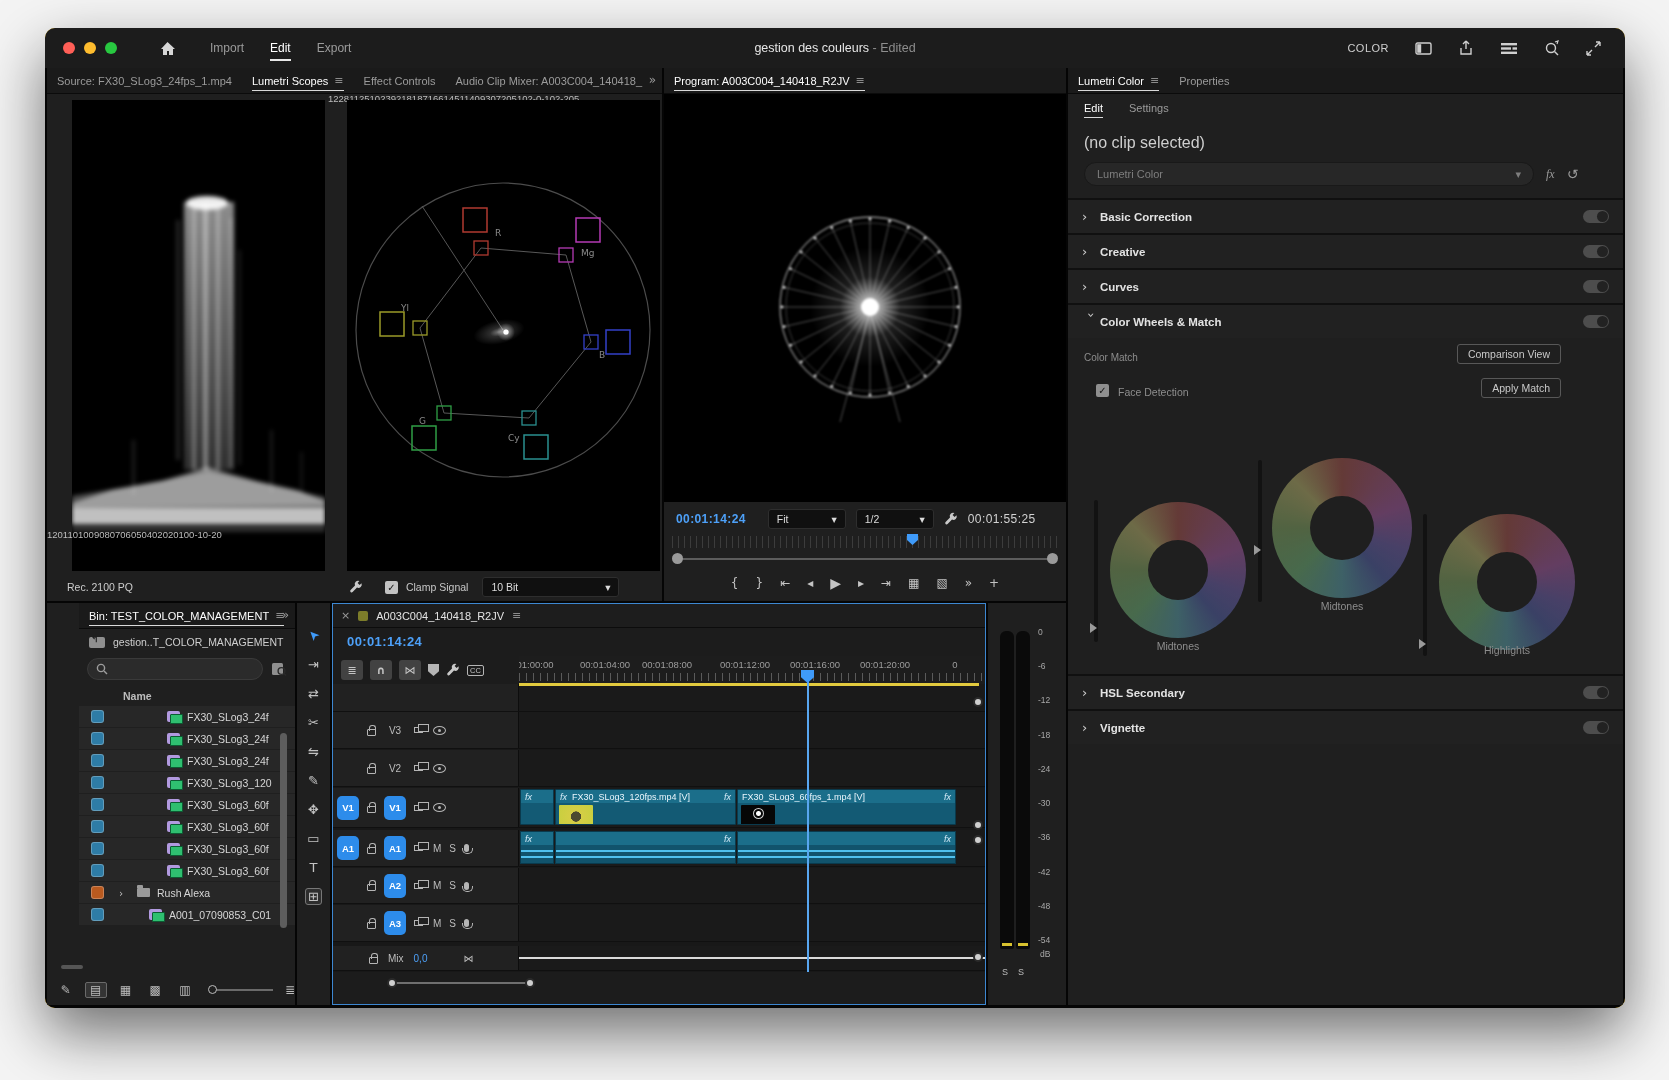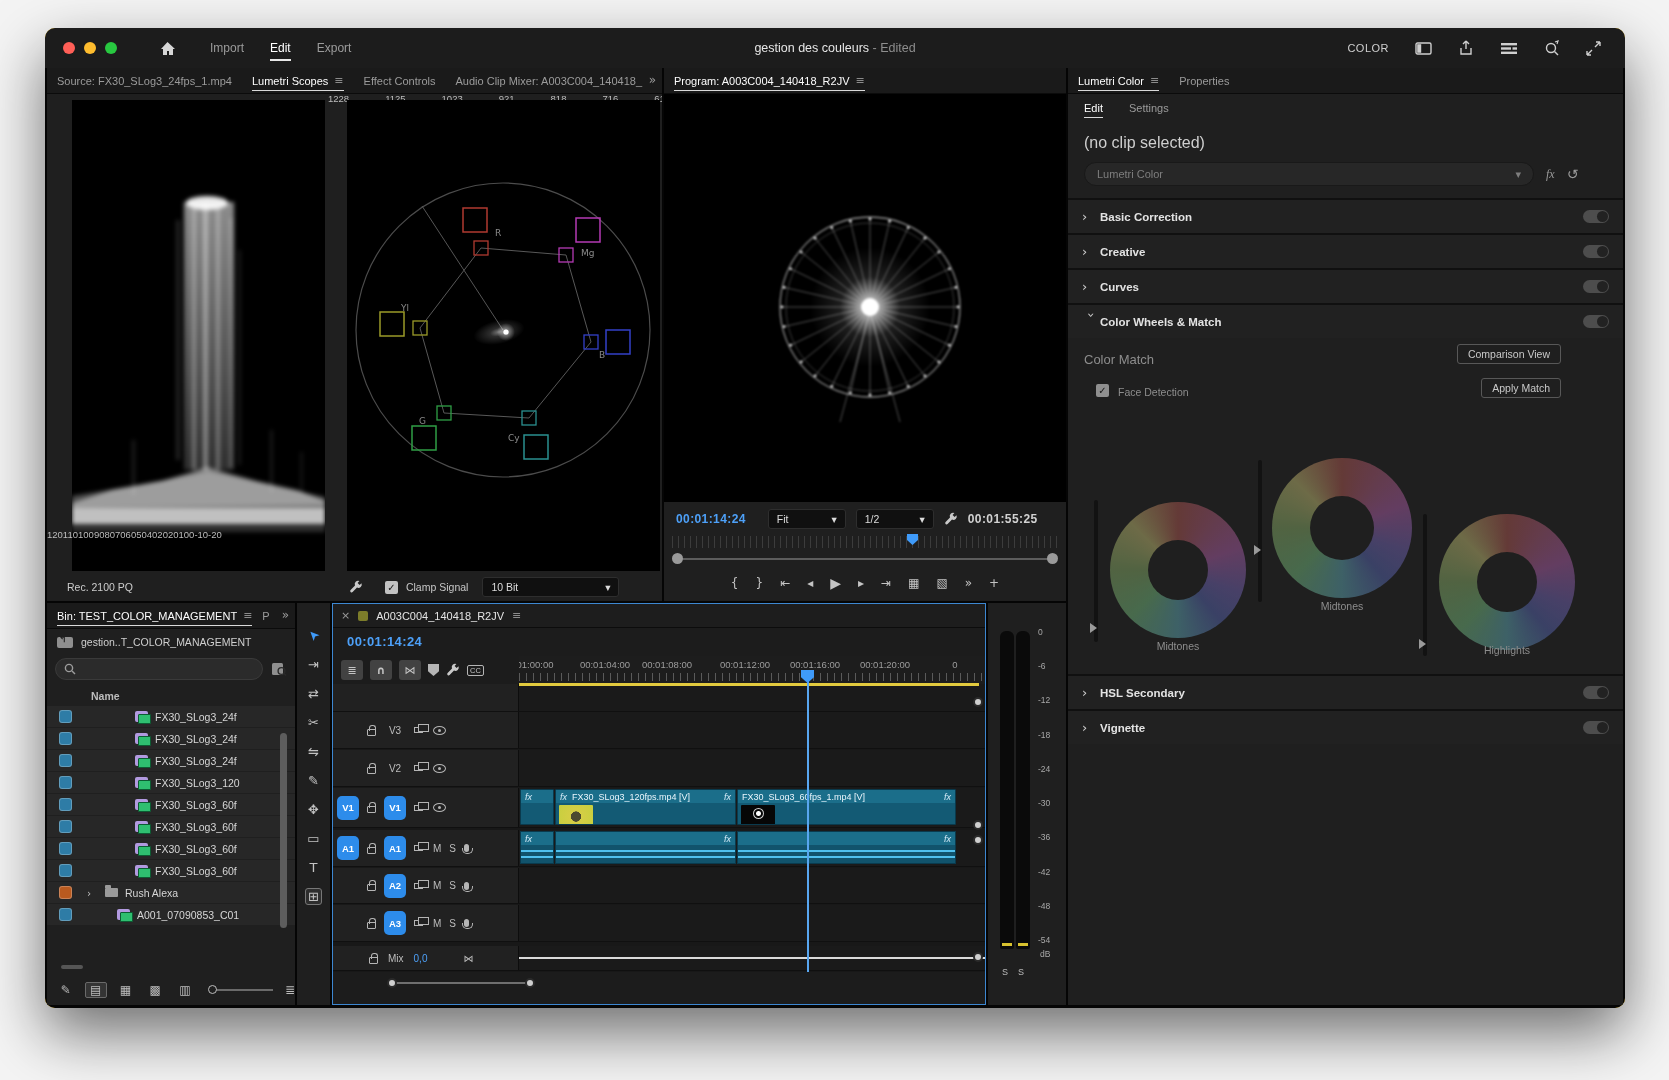--- a/index.html
+++ b/index.html
@@ -21,21 +21,21 @@
   .tb-title{position:absolute;left:50%;transform:translateX(-50%);white-space:nowrap;color:#e6e6e6;font-size:12.5px;}
   .tb-title .suffix{color:#8e8e8e;}
   .tb-right{position:absolute;right:24px;display:flex;align-items:center;gap:26px;color:#cfcfcf;}
   .tb-right svg{display:block;}
   
   .main{position:absolute;left:0;top:40px;right:0;bottom:0;background:#050505;}
   .panel{position:absolute;background:#1f1f1f;overflow:hidden;}
   #scopes{left:2px;top:0;width:615px;height:533px;}
   #program{left:619px;top:0;width:402px;height:533px;}
   #lumetri{left:1023px;top:0;width:555px;height:937px;}
-  #bin{left:2px;top:535px;width:248px;height:402px;}
+  #bin{left:2px;top:535px;width:248px;height:402px;padding-left:32px;}
   #tools{left:252px;top:535px;width:33px;height:402px;}
   #timeline{left:287px;top:535px;width:654px;height:402px;border:1px solid #3d87d1;background:#1c1c1c;}
   #meter{left:943px;top:535px;width:78px;height:402px;}
   .tabbar{display:flex;align-items:center;height:26px;background:#1a1a1a;border-bottom:1px solid #0b0b0b;
     padding:0 10px;gap:20px;font-size:11px;color:#9b9b9b;white-space:nowrap;overflow:hidden;}
   .ptab{position:relative;display:flex;align-items:center;gap:6px;height:100%;cursor:default;}
   .ptab.active{color:#fdfdfd;}
   .ptab.active:after{content:"";position:absolute;left:0;right:0;bottom:2px;height:1.5px;background:#d9d9d9;}
   .pmenu{color:#8b8b8b;font-size:11px;}
   .overflow-gl{position:absolute;right:6px;top:5px;color:#9b9b9b;font-size:12px;}
@@ -46,21 +46,21 @@
   .wf-ticks span{line-height:10px;}
   .scopes-footer{position:absolute;left:0;right:0;bottom:0;height:28px;background:#1f1f1f;
     display:flex;align-items:center;font-size:10.5px;color:#c7c7c7;}
   .checkbox{width:13px;height:13px;border-radius:2px;background:#c2c2c2;color:#161616;
     font-size:10px;line-height:13px;text-align:center;font-weight:bold;}
   .dropdown{background:#101010;border:1px solid #2e2e2e;border-radius:3px;color:#dcdcdc;
     display:flex;align-items:center;justify-content:space-between;padding:0 8px;font-size:10.5px;height:20px;}
   
   .prog-controls{position:absolute;left:0;right:0;display:flex;align-items:center;font-size:12px;}
   .tc-blue{color:#4da0f8;font-weight:bold;letter-spacing:.4px;}
-  .tc-gray{color:#d2d2d2;font-weight:bold;letter-spacing:.4px;}
+  .tc-gray{color:#d2d2d2;font-weight:normal;letter-spacing:.4px;}
   .transport{position:absolute;left:0;right:0;display:flex;align-items:center;justify-content:center;gap:17px;
     color:#c4c4c4;font-size:12px;}
   .transport span{cursor:default;}
   
   .lum-subtabs{display:flex;gap:26px;padding:8px 16px 6px;font-size:11px;color:#9b9b9b;}
   .lum-subtab{position:relative;}
   .lum-subtab.active{color:#fff;}
   .lum-subtab.active:after{content:"";position:absolute;left:0;right:0;bottom:-4px;height:1.5px;background:#d9d9d9;}
   .lum-noclip{padding:14px 16px 0;font-size:16px;color:#cfcfcf;}
   .lum-fxrow{display:flex;align-items:center;gap:12px;padding:10px 16px 12px;}
@@ -284,21 +284,21 @@
           <span>60</span>
           <span>50</span>
           <span>40</span>
           <span>20</span>
           <span>20</span>
           <span>10</span>
           <span>0</span>
           <span>-10</span>
           <span>-20</span>
         </div>
-      <div class="wf-ticks" style="left:281px;top:26px;width:30px;height:446px;gap:36px;">
+      <div class="wf-ticks" style="left:281px;top:26px;width:30px;height:446px;">
           <span>1228</span>
           <span>1125</span>
           <span>1023</span>
           <span>921</span>
           <span>818</span>
           <span>716</span>
           <span>614</span>
           <span>511</span>
           <span>409</span>
           <span>307</span>
@@ -532,21 +532,21 @@
             <span class="toggle"></span>
           </div>
           <div class="lum-section">
             <span class="chev glyph chev-open">›</span>
             <span>Color Wheels &amp; Match</span>
             <span class="toggle"></span>
           </div>
         </div>
 
       <div style="position:relative;height:96px;">
-        <div style="position:absolute;left:16px;top:14px;font-size:13px;color:#8d8d8d;">Color Match</div>
+        <div style="position:absolute;left:16px;top:14px;font-size:10px;color:#8d8d8d;">Color Match</div>
         <button class="lum-btn" style="position:absolute;right:62px;top:6px;">Comparison View</button>
         <span class="checkbox glyph" style="position:absolute;left:28px;top:46px;background:#8f8f8f;">✓</span>
         <div style="position:absolute;left:50px;top:48px;font-size:10.5px;color:#8d8d8d;">Face Detection</div>
         <button class="lum-btn" style="position:absolute;right:62px;top:40px;">Apply Match</button>
       </div>
 
       <div style="position:relative;height:240px;">
           <div class="wslider" style="left: 26px; top: 66px; height: 142px;">
             <div class="whandle" style="top: 123px;"></div>
           </div>

